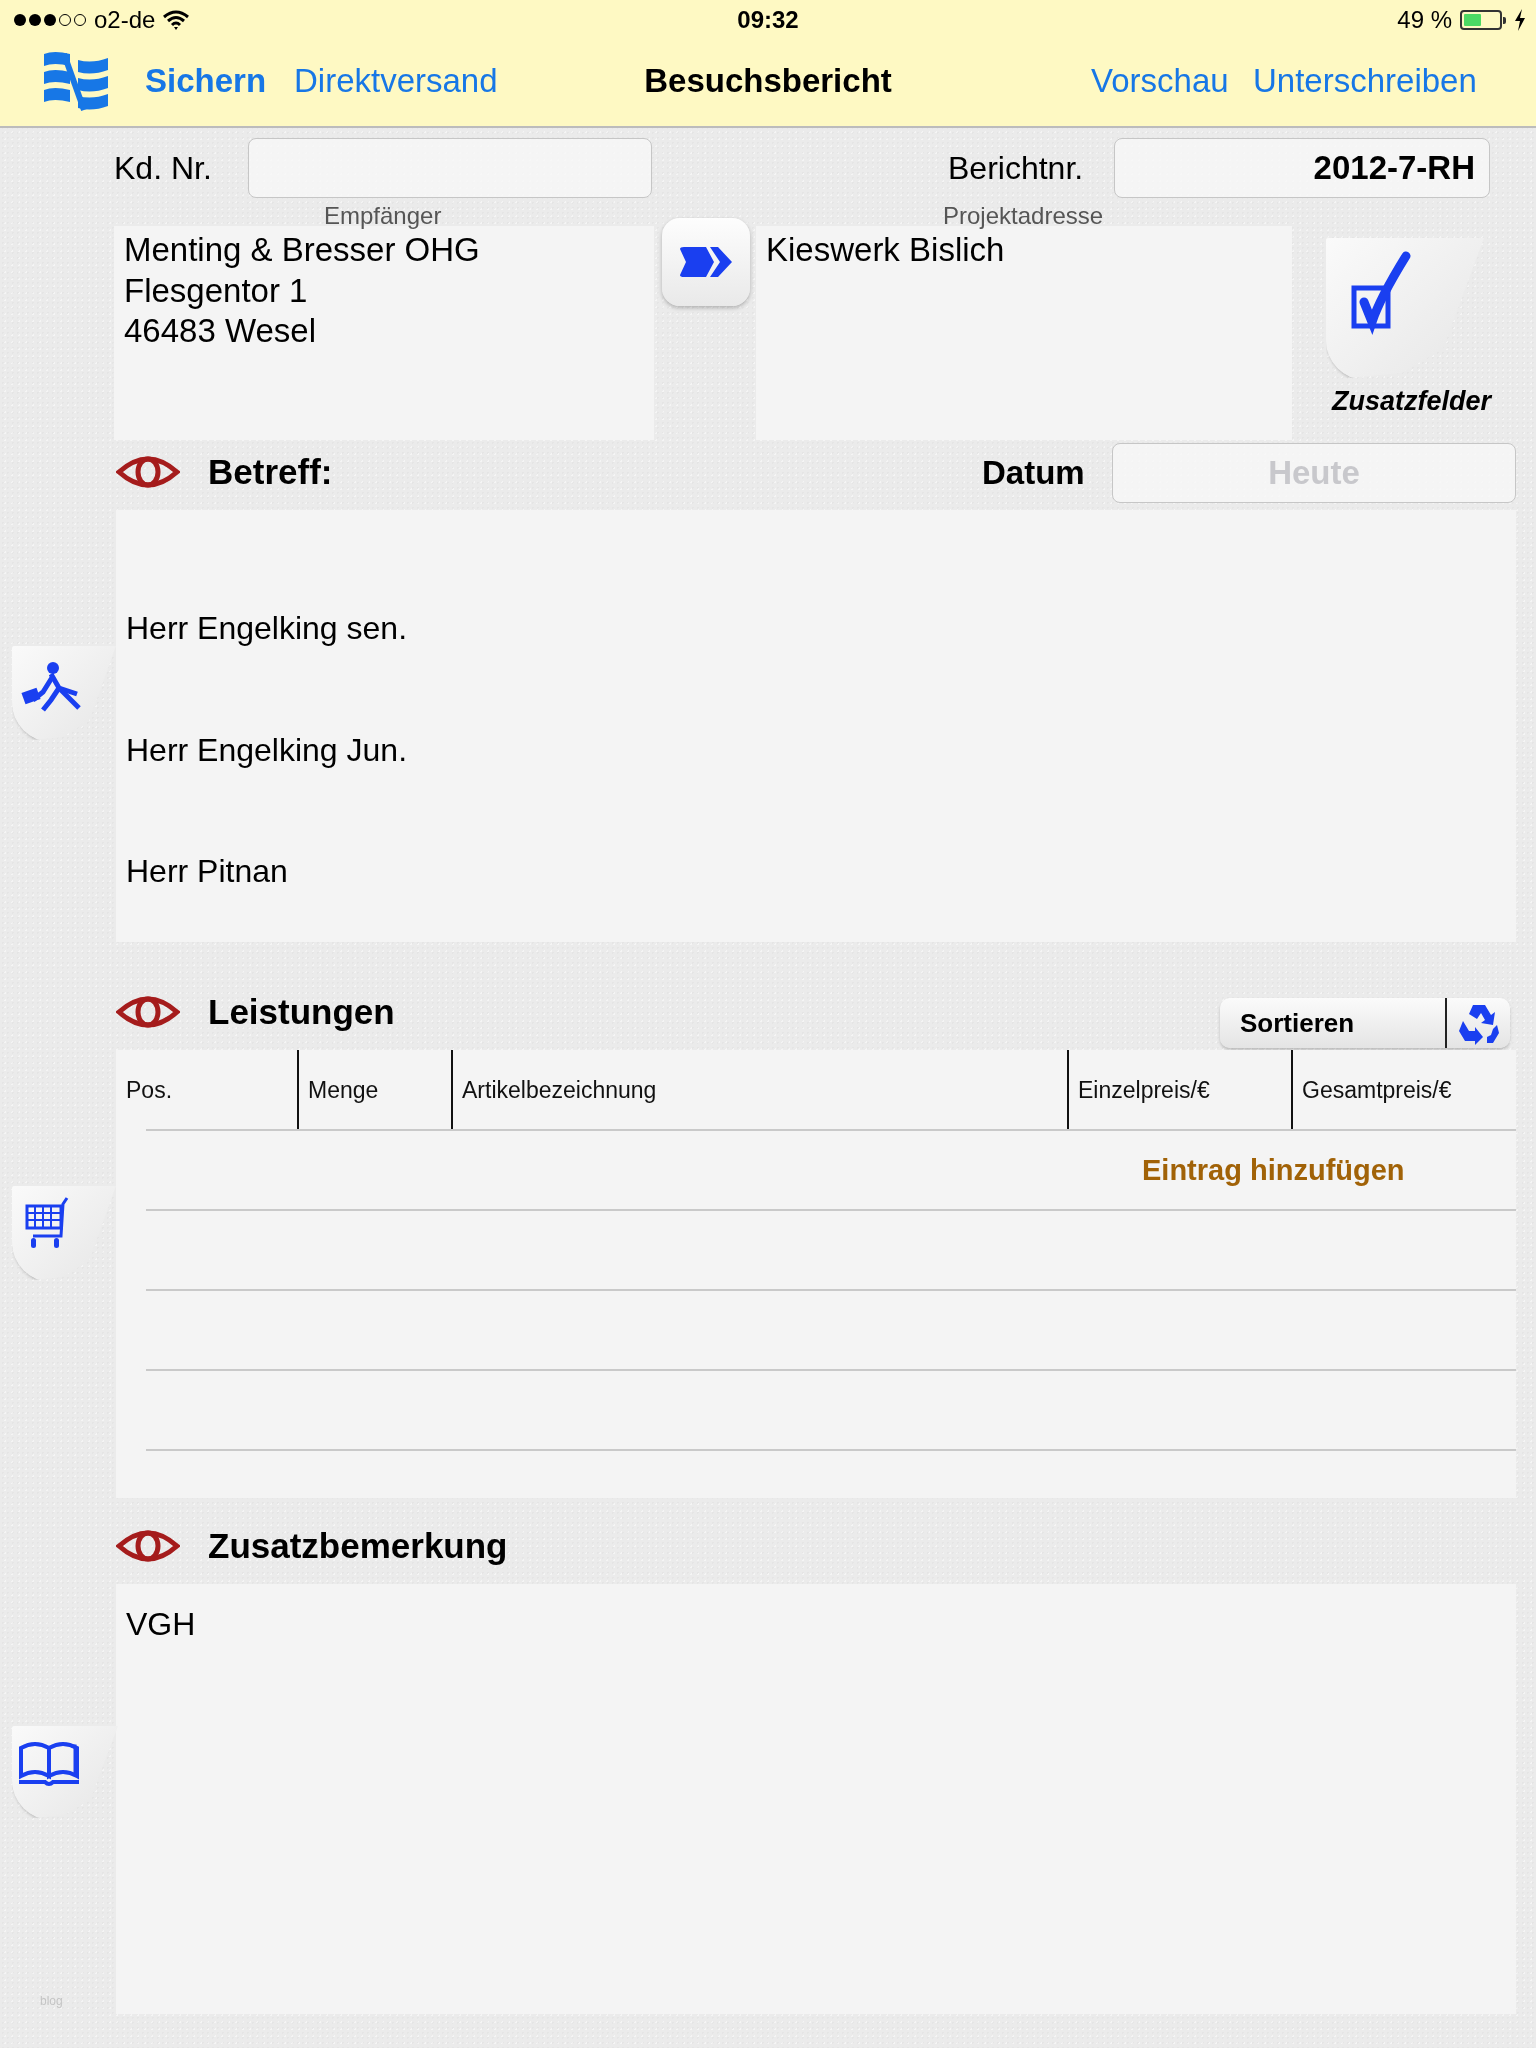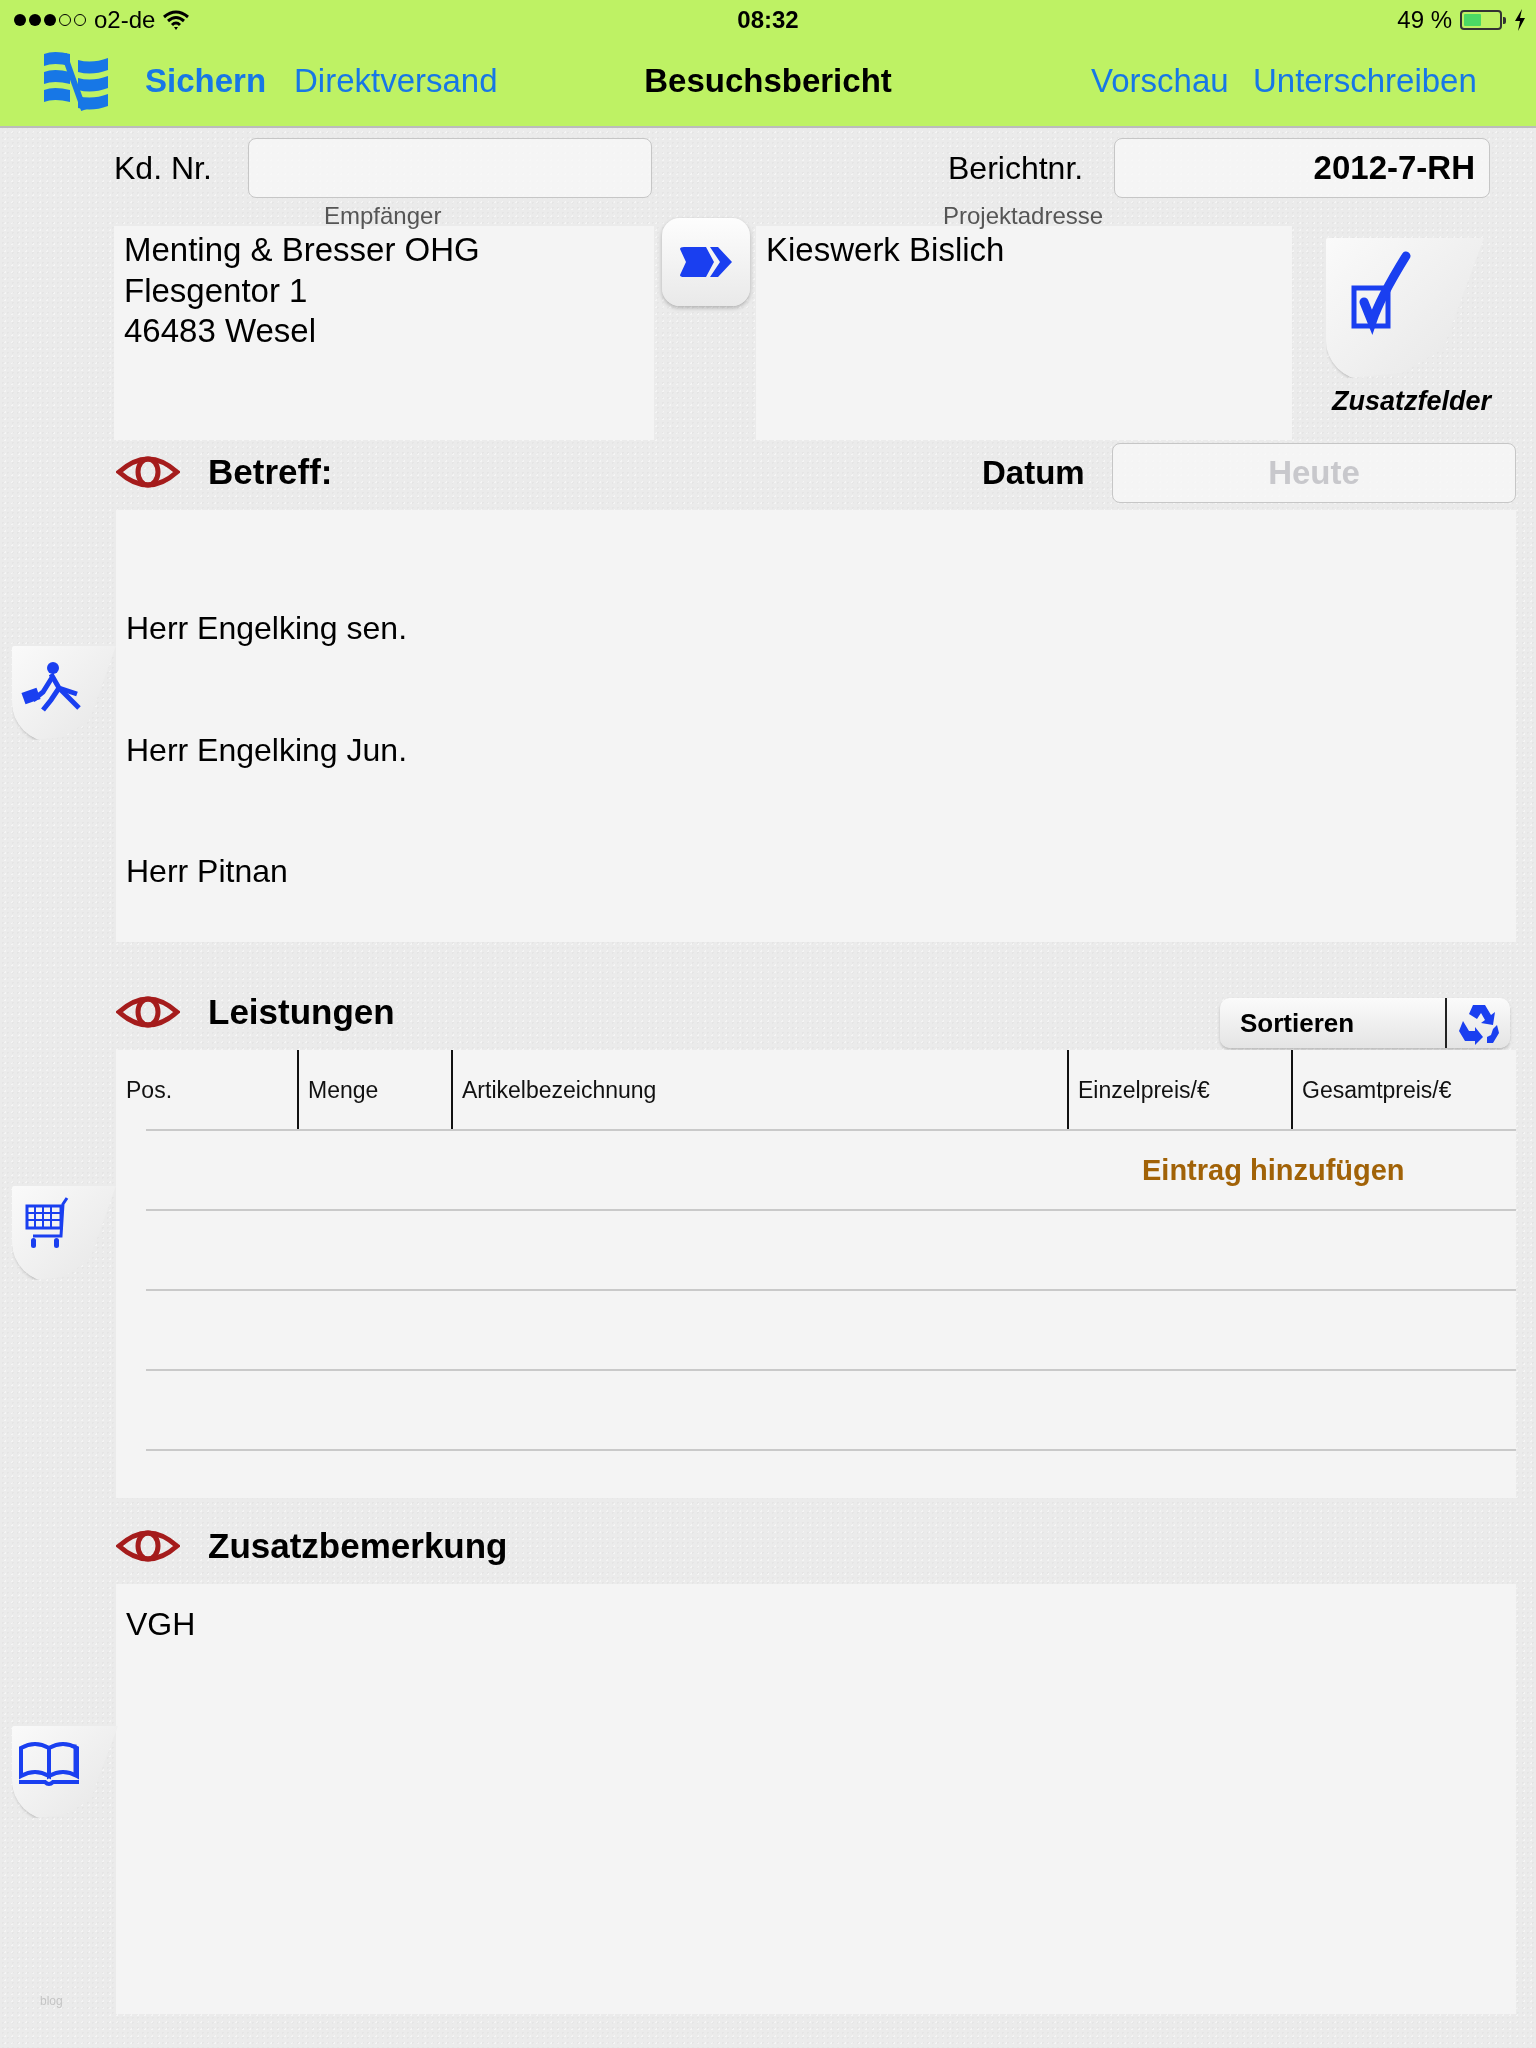--- a/index.html
+++ b/index.html
@@ -12,21 +12,21 @@
       radial-gradient(rgba(255,255,255,0.5) 1px, transparent 1px);
     background-size: 5px 5px, 7px 7px;
     background-position: 0 0, 2px 3px;
     position: relative;
     color: #000;
   }
 
   
   .topbar {
     position: absolute; left: 0; top: 0; width: 1536px; height: 128px;
-    background: #bef264; border-bottom: 2px solid #bcbcbc;
+    background: #fef9c3; border-bottom: 2px solid #bcbcbc;
   }
   .status { position: absolute; top: 6px; font-size: 24px; color: #000; }
   .status-left { left: 14px; display: flex; align-items: center; gap: 8px; }
   .status-time { left: 0; width: 1536px; text-align: center; font-weight: bold; }
   .status-right { right: 10px; display: flex; align-items: center; gap: 8px; }
   .signal { display: flex; gap: 3px; align-items: center; }
   .dot { width: 12px; height: 12px; border-radius: 50%; background: #000; }
   .dot.empty { background: transparent; border: 1.5px solid #000; }
   .battery { width: 42px; height: 20px; border: 2px solid #333; border-radius: 4px; position: relative; padding: 2px; }
   .battery::after { content: ""; position: absolute; right: -6px; top: 5px; width: 3px; height: 7px; background: #333; border-radius: 0 2px 2px 0; }
@@ -97,21 +97,21 @@
         <span class="dot empty"></span>
     </div>
     <span>o2-de</span>
     <svg width="26" height="20" viewBox="0 0 26 20">
       <path d="M1 7 Q13 -3 25 7" stroke="#000" stroke-width="3" fill="none"></path>
       <path d="M5 11 Q13 4 21 11" stroke="#000" stroke-width="3" fill="none"></path>
       <path d="M9 15 Q13 11 17 15" stroke="#000" stroke-width="3" fill="none"></path>
       <path d="M11 17 L13 20 L15 17 Z" fill="#000"></path>
     </svg>
   </div>
-  <div class="status status-time">08:32</div>
+  <div class="status status-time">09:32</div>
   <div class="status status-right">
     <span>49 %</span>
     <div class="battery">
         <div class="battery-fill"></div>
       </div>
     <svg width="12" height="22" viewBox="0 0 12 22" style="margin-left:4px">
       <path d="M8 0 L1 12 L6 12 L4 22 L11 9 L6 9 Z" fill="#000"></path>
     </svg>
   </div>
 

